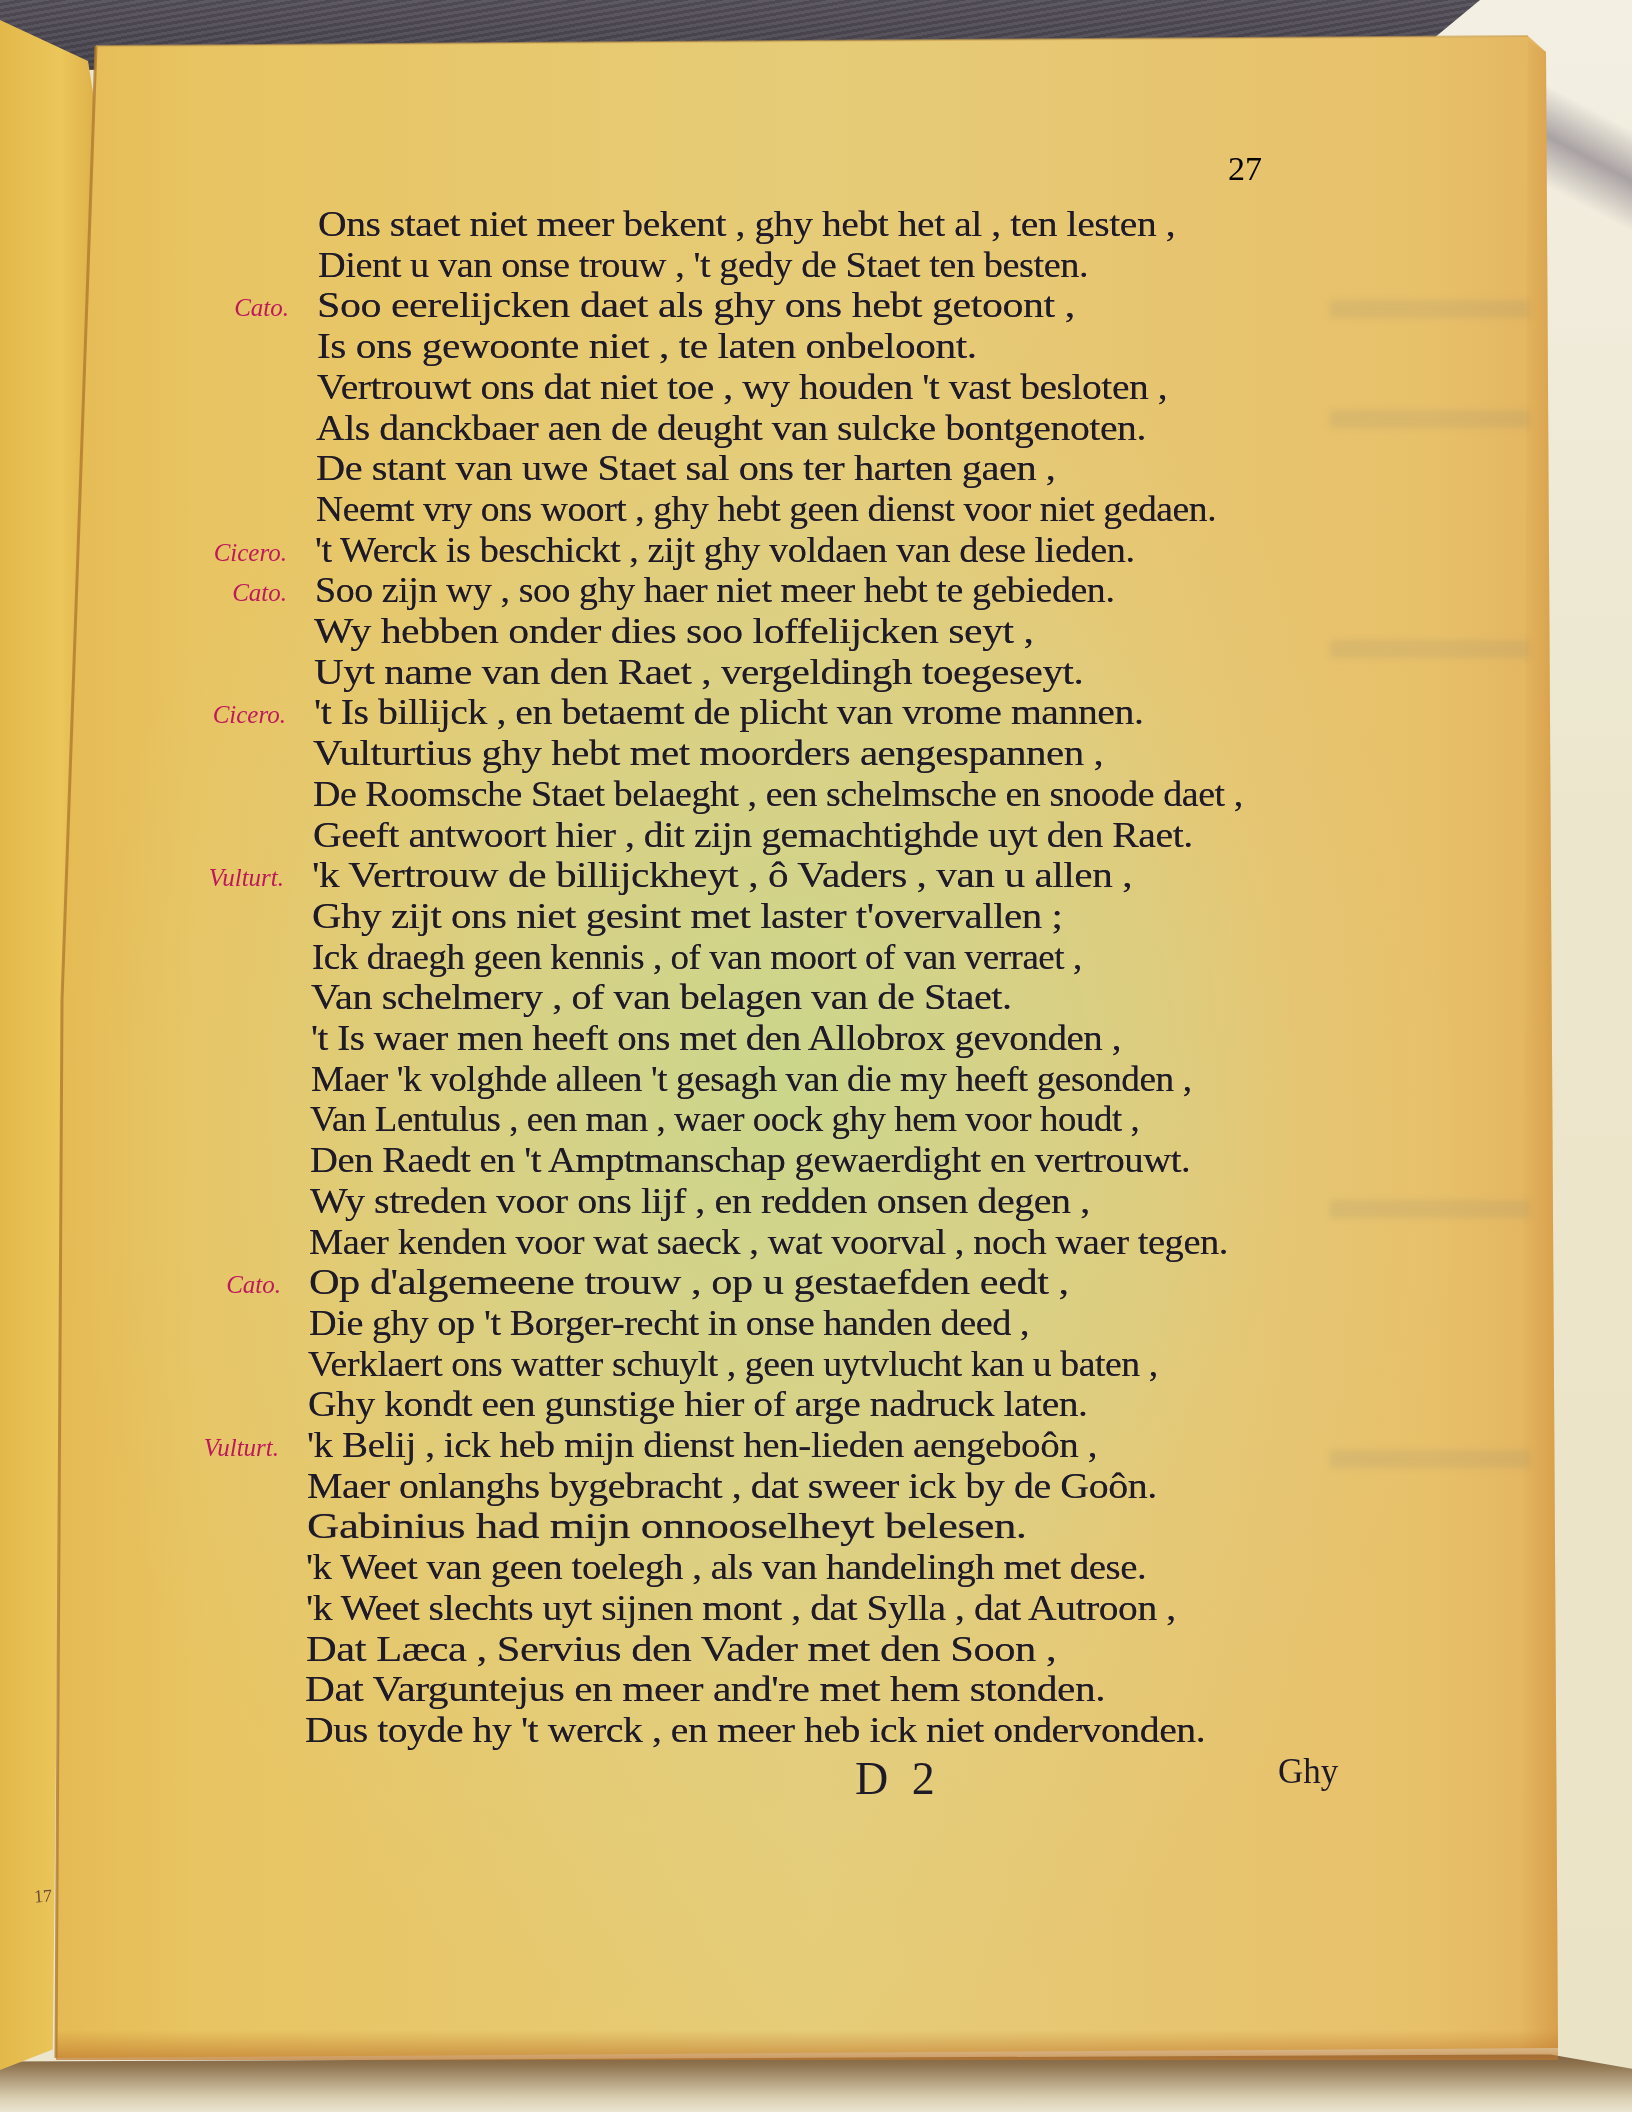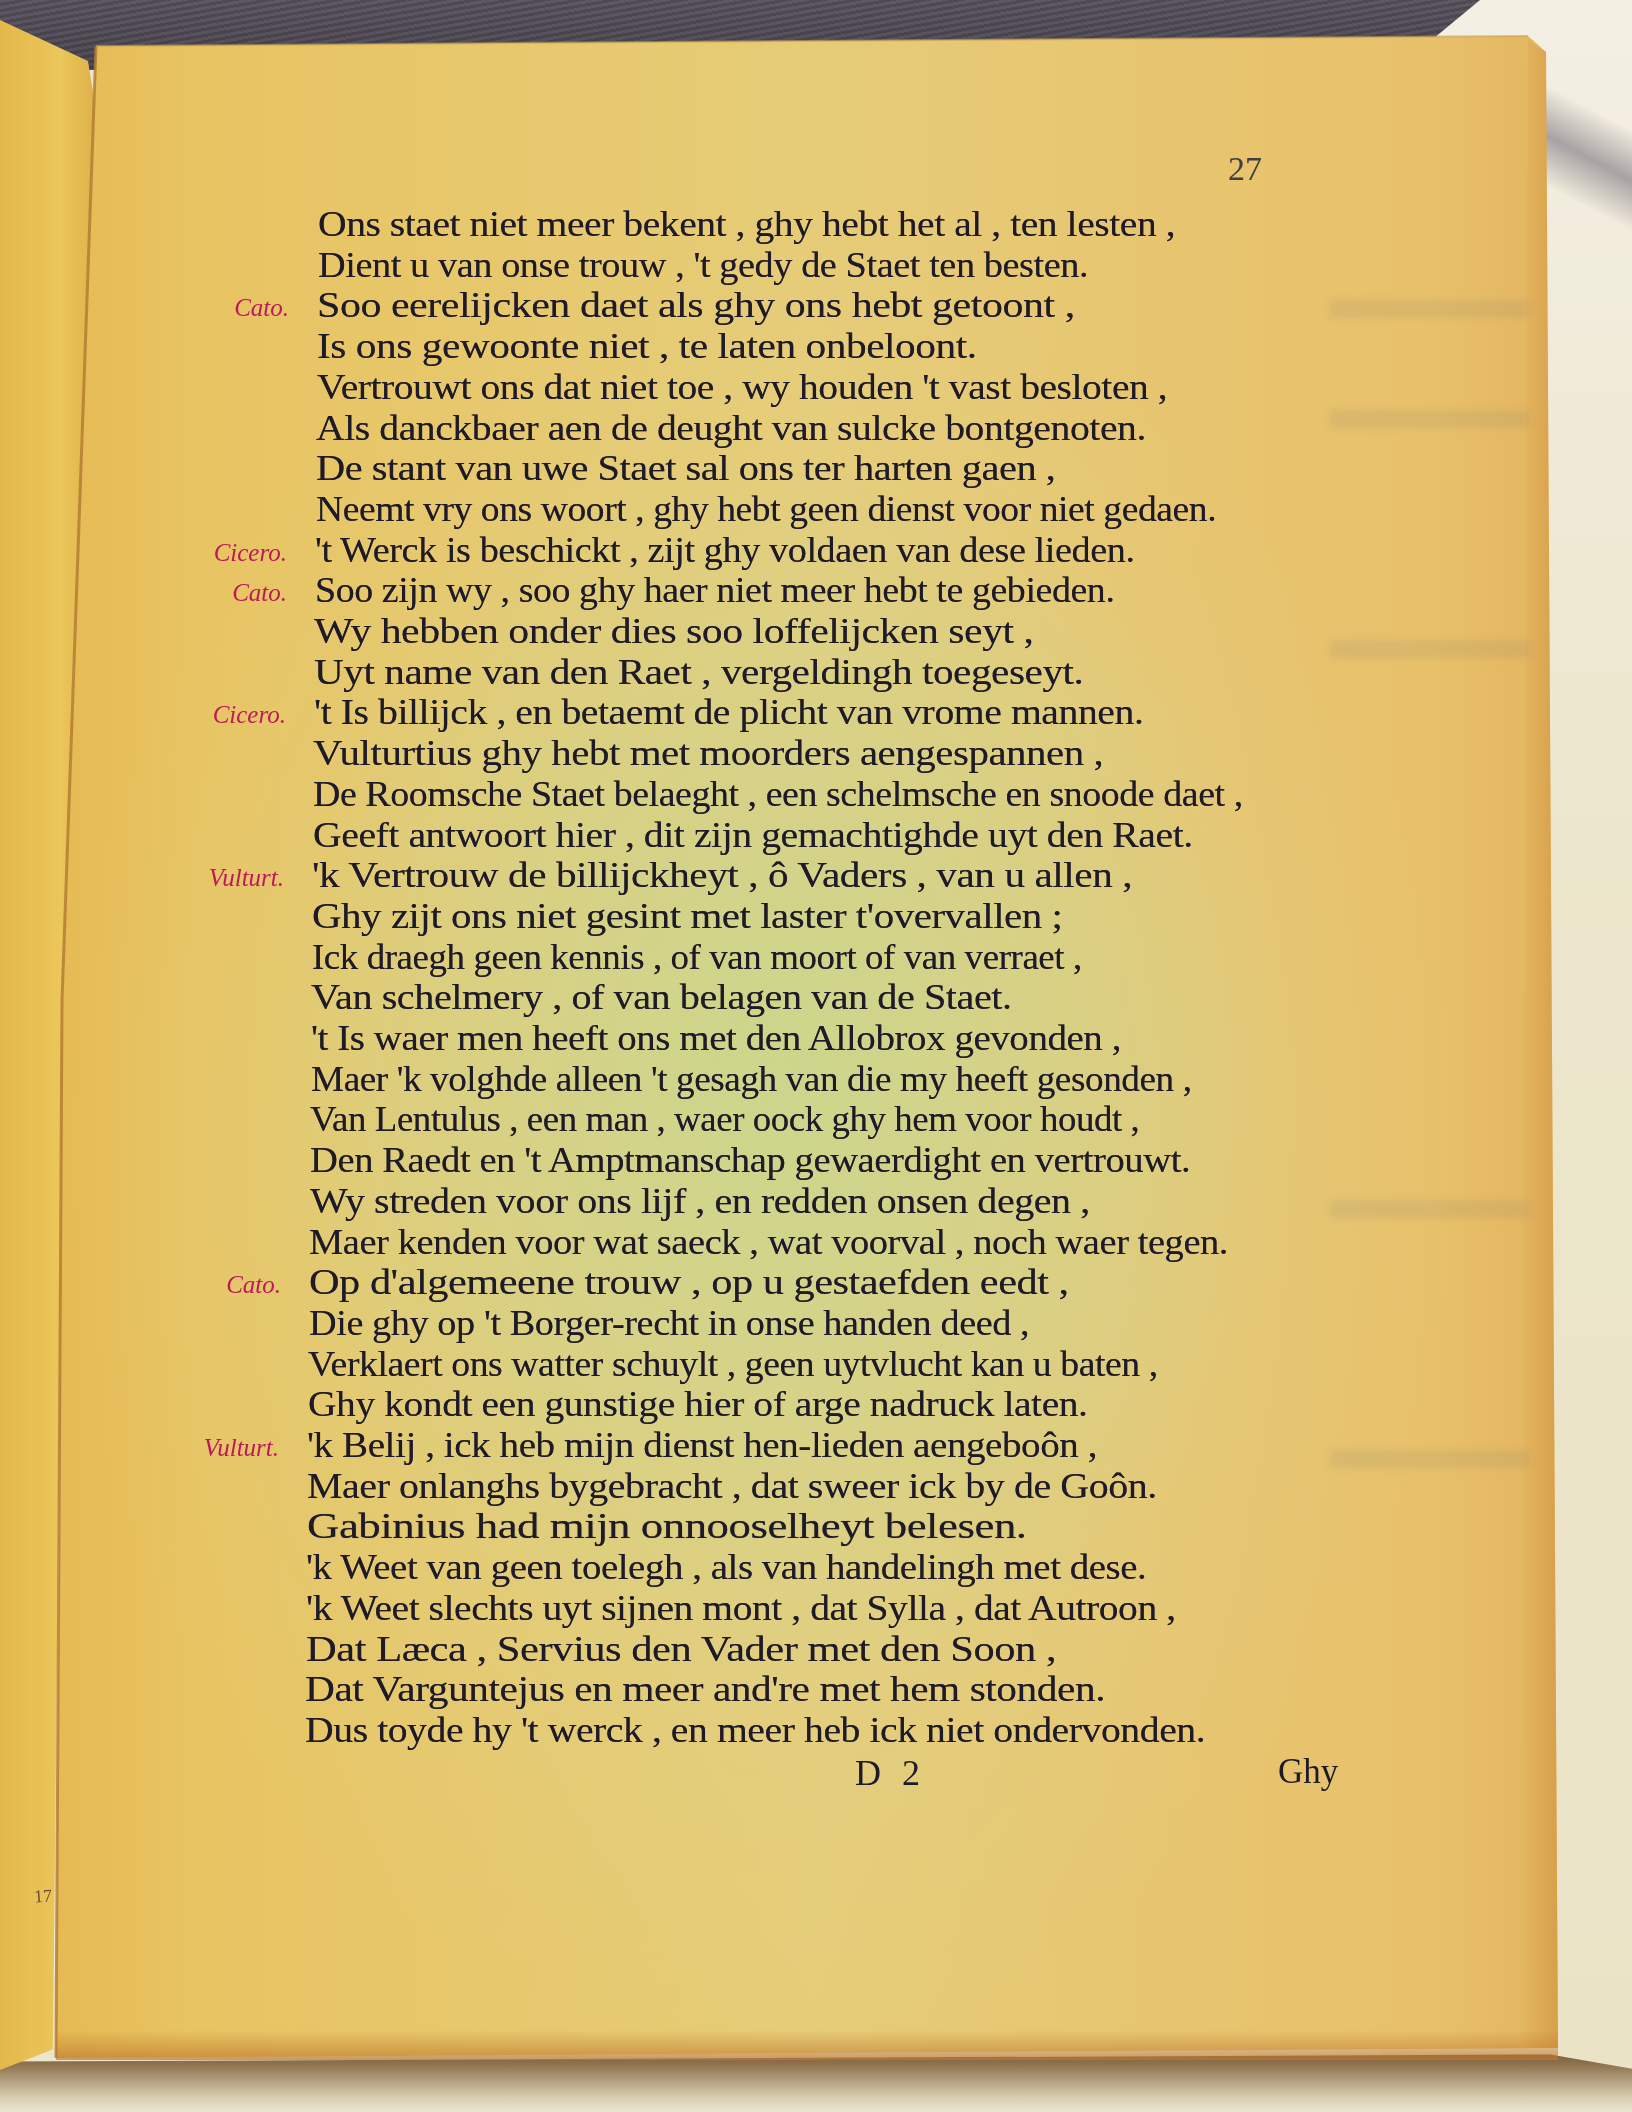--- a/index.html
+++ b/index.html
@@ -61,25 +61,25 @@
     letter-spacing: -0.4px;
     text-shadow: 0 0 0.6px rgba(31,26,40,0.7);
   }
   .speaker {
     position: absolute; width: 220px; left: 70px; text-align: right;
     font-style: italic; font-size: 25px; line-height: 40px; color: #be185d;
     white-space: nowrap;
   }
   .page-number {
     position: absolute; left: 1228px; top: 150px;
-    font-size: 34px; color: #404040;
+    font-size: 34px; color: #000000;
   }
   .signature {
     position: absolute; left: 855px; top: 1752px;
-    font-size: 36px; color: #1f1a28; letter-spacing: 6px;
+    font-size: 46px; color: #1f1a28; letter-spacing: 6px;
   }
   .catchword {
     position: absolute; left: 1278px; top: 1752px;
     font-size: 35px; color: #1f1a28;
   }
   .stray-mark {
     position: absolute; font-size: 18px; color: #6a4a3a;
   }
   .bleed {
     position: absolute; left: 1330px; width: 200px; height: 18px;

